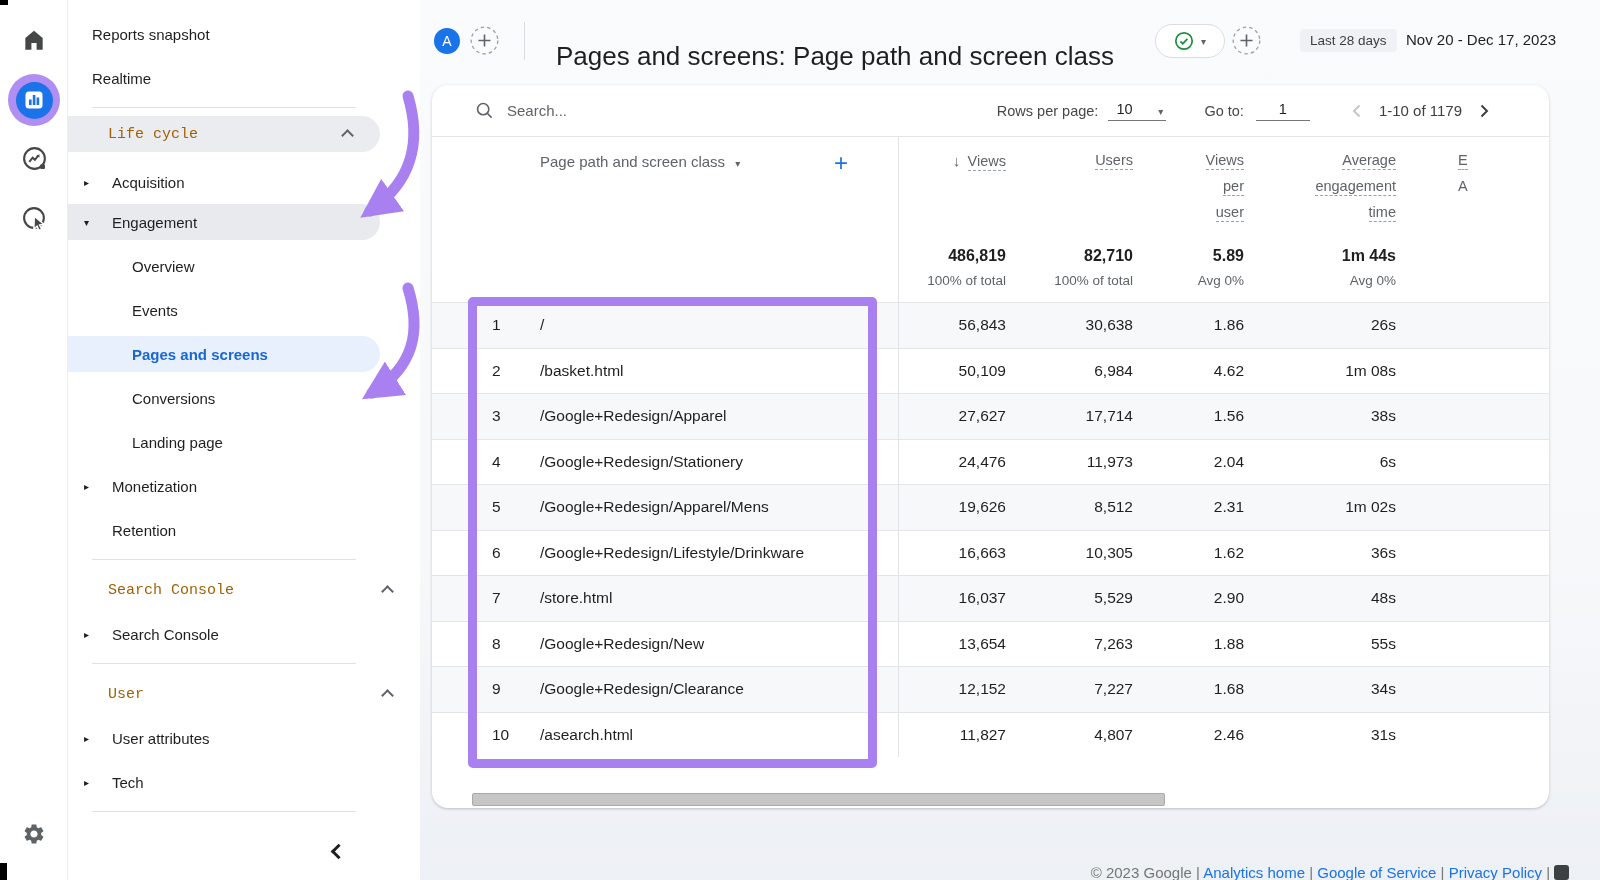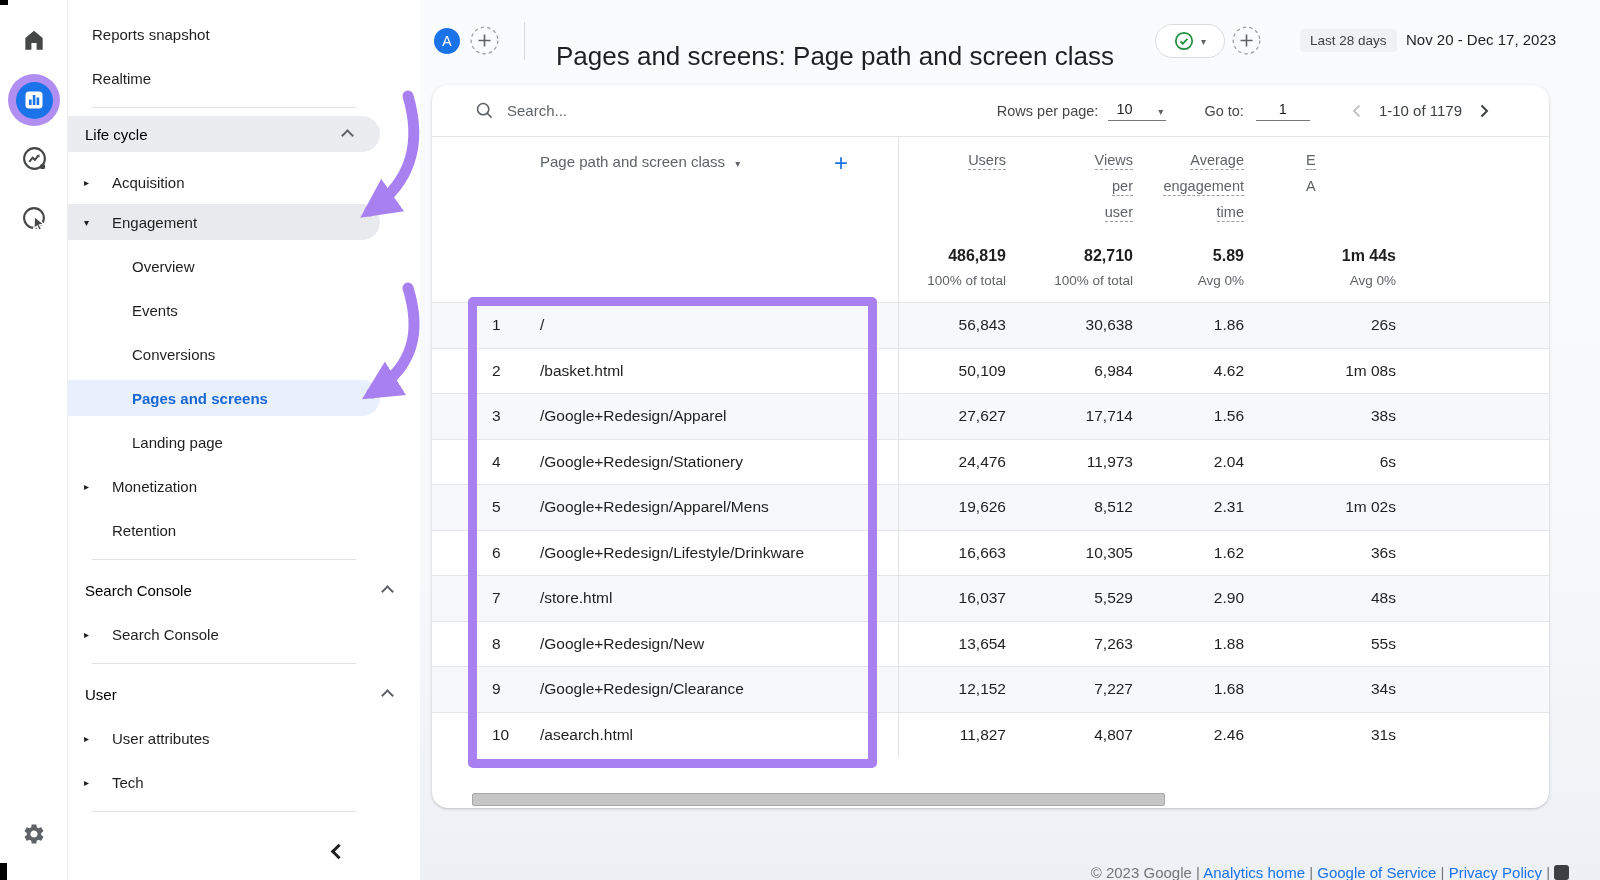--- a/index.html
+++ b/index.html
@@ -11,21 +11,21 @@
     font-family:"Liberation Sans","DejaVu Sans",sans-serif;color:#1f1f1f;}
   
   .rail{position:absolute;left:0;top:0;width:68px;height:880px;background:#fff;border-right:1px solid #eceef1;z-index:2;}
   .rail-btn{position:absolute;left:0;width:68px;display:flex;justify-content:center;align-items:center;cursor:pointer;}
   .purple-ring{width:52px;height:52px;border-radius:50%;background:#b18ef2;display:flex;align-items:center;justify-content:center;}
   .blue-dot{width:37px;height:37px;border-radius:50%;background:var(--google-blue);display:flex;align-items:center;justify-content:center;}
   
   .sidebar{position:absolute;left:68px;top:0;width:352px;height:880px;background:#fff;z-index:2;padding-top:12px;}
   .sb-item{display:flex;align-items:center;font-size:15px;cursor:pointer;}
   .k-top{height:44px;padding-left:24px;}
-  .k-section{height:44px;padding-left:17px;color:#000000;}
+  .k-section{height:44px;padding-left:40px;color:#a16207;font-family:Liberation Mono, monospace;}
   .k-section.pill{height:36px;background:#ebecef;border-radius:0 18px 18px 0;margin-right:40px;}
   .k-parent{height:44px;padding-left:16px;}
   .k-parent.highlight{height:36px;background:#e9eaee;border-radius:0 18px 18px 0;margin-right:40px;}
   .k-child{height:44px;padding-left:64px;}
   .k-child.selected{height:36px;background:var(--selected-bg);border-radius:0 18px 18px 0;margin:4px 40px 4px 0;}
   .k-child.selected .sb-label{color:var(--selected-blue);font-weight:700;}
   .gap8{margin-top:8px;} .gap4{margin-top:4px;}
   .sb-arrow{width:16px;font-size:10px;color:#1f1f1f;flex:none;}
   .k-parent .sb-label{margin-left:12px;}
   .chev-up{margin-left:auto;margin-right:28px;width:9px;height:9px;border-top:2px solid #5f6368;border-right:2px solid #5f6368;transform:rotate(-45deg);margin-top:3px;flex:none;}
@@ -163,25 +163,25 @@
       <div class="sb-item k-parent highlight">
         <span class="sb-arrow">▾</span>
         <span class="sb-label">Engagement</span>
       </div>
       <div class="sb-item k-child gap4">
         <span class="sb-label">Overview</span>
       </div>
       <div class="sb-item k-child">
         <span class="sb-label">Events</span>
       </div>
+      <div class="sb-item k-child selected">
+        <span class="sb-label">Pages and screens</span>
+      </div>
       <div class="sb-item k-child">
         <span class="sb-label">Conversions</span>
-      </div>
-      <div class="sb-item k-child selected">
-        <span class="sb-label">Pages and screens</span>
       </div>
       <div class="sb-item k-child">
         <span class="sb-label">Landing page</span>
       </div>
       <div class="sb-item k-parent">
         <span class="sb-arrow">▸</span>
         <span class="sb-label">Monetization</span>
       </div>
       <div class="sb-item k-parent">
         <span class="sb-arrow"></span>
@@ -277,20 +277,23 @@
       <div class="vdiv"></div>
       <div class="thead">
         <div class="thead-dim">
           <span class="dh-label">Page path and screen class</span>
           <span class="dh-caret">▾</span>
           <span class="dh-plus">+</span>
         </div>
         <div class="thead-metrics">
           <div class="mh mgridcols">
               <div class="mh-cell">
+                <div class="mh-line"><span class="sort-arrow">↓</span><span class="hl">Views</span></div>
+              </div>
+              <div class="mh-cell">
                 <div class="mh-line"><span class="hl">Users</span></div>
               </div>
               <div class="mh-cell">
                 <div class="mh-line"><span class="hl">Views</span></div>
                 <div class="mh-line"><span class="hl">per</span></div>
                 <div class="mh-line"><span class="hl">user</span></div>
               </div>
               <div class="mh-cell">
                 <div class="mh-line"><span class="hl">Average</span></div>
                 <div class="mh-line"><span class="hl">engagement</span></div>

